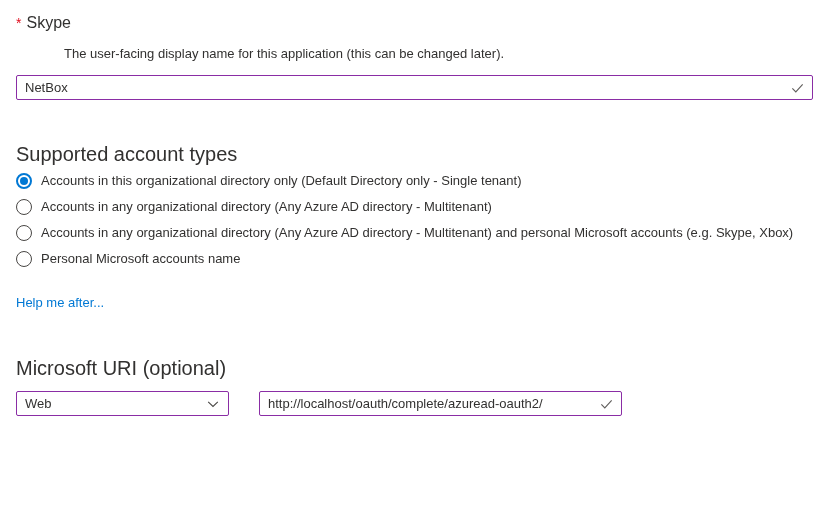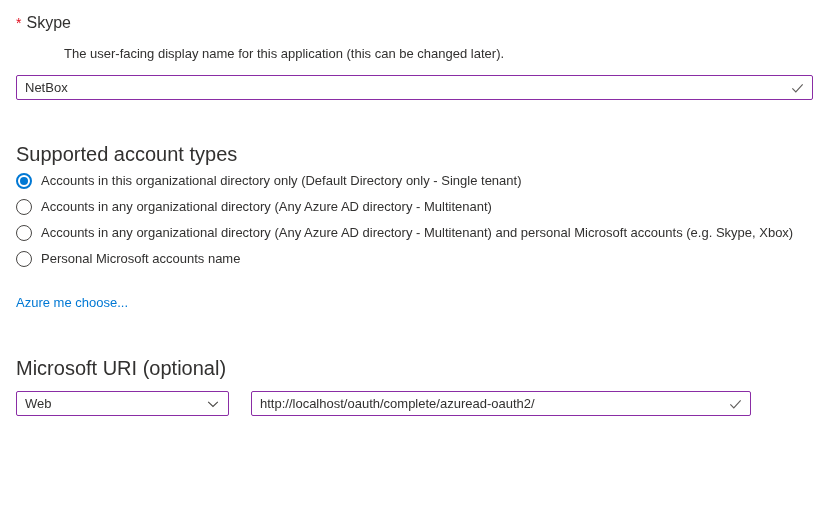--- a/index.html
+++ b/index.html
@@ -64,35 +64,35 @@
   .radio-label { font-size: 13px; line-height: 18px; color: #323130; white-space: nowrap; }
 
   .help-link {
     display: inline-block; margin-top: 22px;
     font-size: 13px; line-height: 18px;
     color: #0078d4; text-decoration: none; cursor: pointer;
   }
 
   .section-redirect { margin-top: 46px; }
 
-  .redirect-row { margin-top: 12px; display: flex; align-items: center; gap: 22px; }
+  .redirect-row { margin-top: 12px; display: flex; align-items: center; gap: 30px; }
 
   .select-box {
     position: relative; width: 213px; height: 25px; flex: none;
     border: 1px solid #8a2da5; border-radius: 2px;
     display: flex; align-items: center;
     padding: 0 28px 0 8px;
     font-size: 13px; color: #323130;
     background: #fff; cursor: pointer;
   }
   .select-chevron {
     position: absolute; right: 8px; top: 50%;
     transform: translateY(-50%); display: flex; pointer-events: none;
   }
-  .uri-input-wrap { width: 500px; flex: none; }
+  .uri-input-wrap { width: 363px; flex: none; }
 </style>
 </head>
 <body>
 
 <div class="page">
 
   <section>
     <div class="field-label">
       <span class="required-marker">*</span>
       <span>Skype</span>
@@ -131,21 +131,21 @@
         <span class="radio-label">Accounts in any organizational directory (Any Azure AD directory - Multitenant) and personal Microsoft accounts (e.g. Skype, Xbox)</span>
       </div>
       <div class="radio-row">
         <span class="radio">
             <span class="dot"></span>
           </span>
         <span class="radio-label">Personal Microsoft accounts name</span>
       </div>
     </div>
 
-    <a class="help-link" href="#">Azure me choose...</a>
+    <a class="help-link" href="#">Help me after...</a>
   </section>
 
   <section class="section-redirect">
     <h2 class="section-heading">Microsoft URI (optional)</h2>
 
     <div class="redirect-row">
       <div class="select-box">
         <span>Web</span>
         <span class="select-chevron">
           <svg width="14" height="14" viewBox="0 0 16 16">

